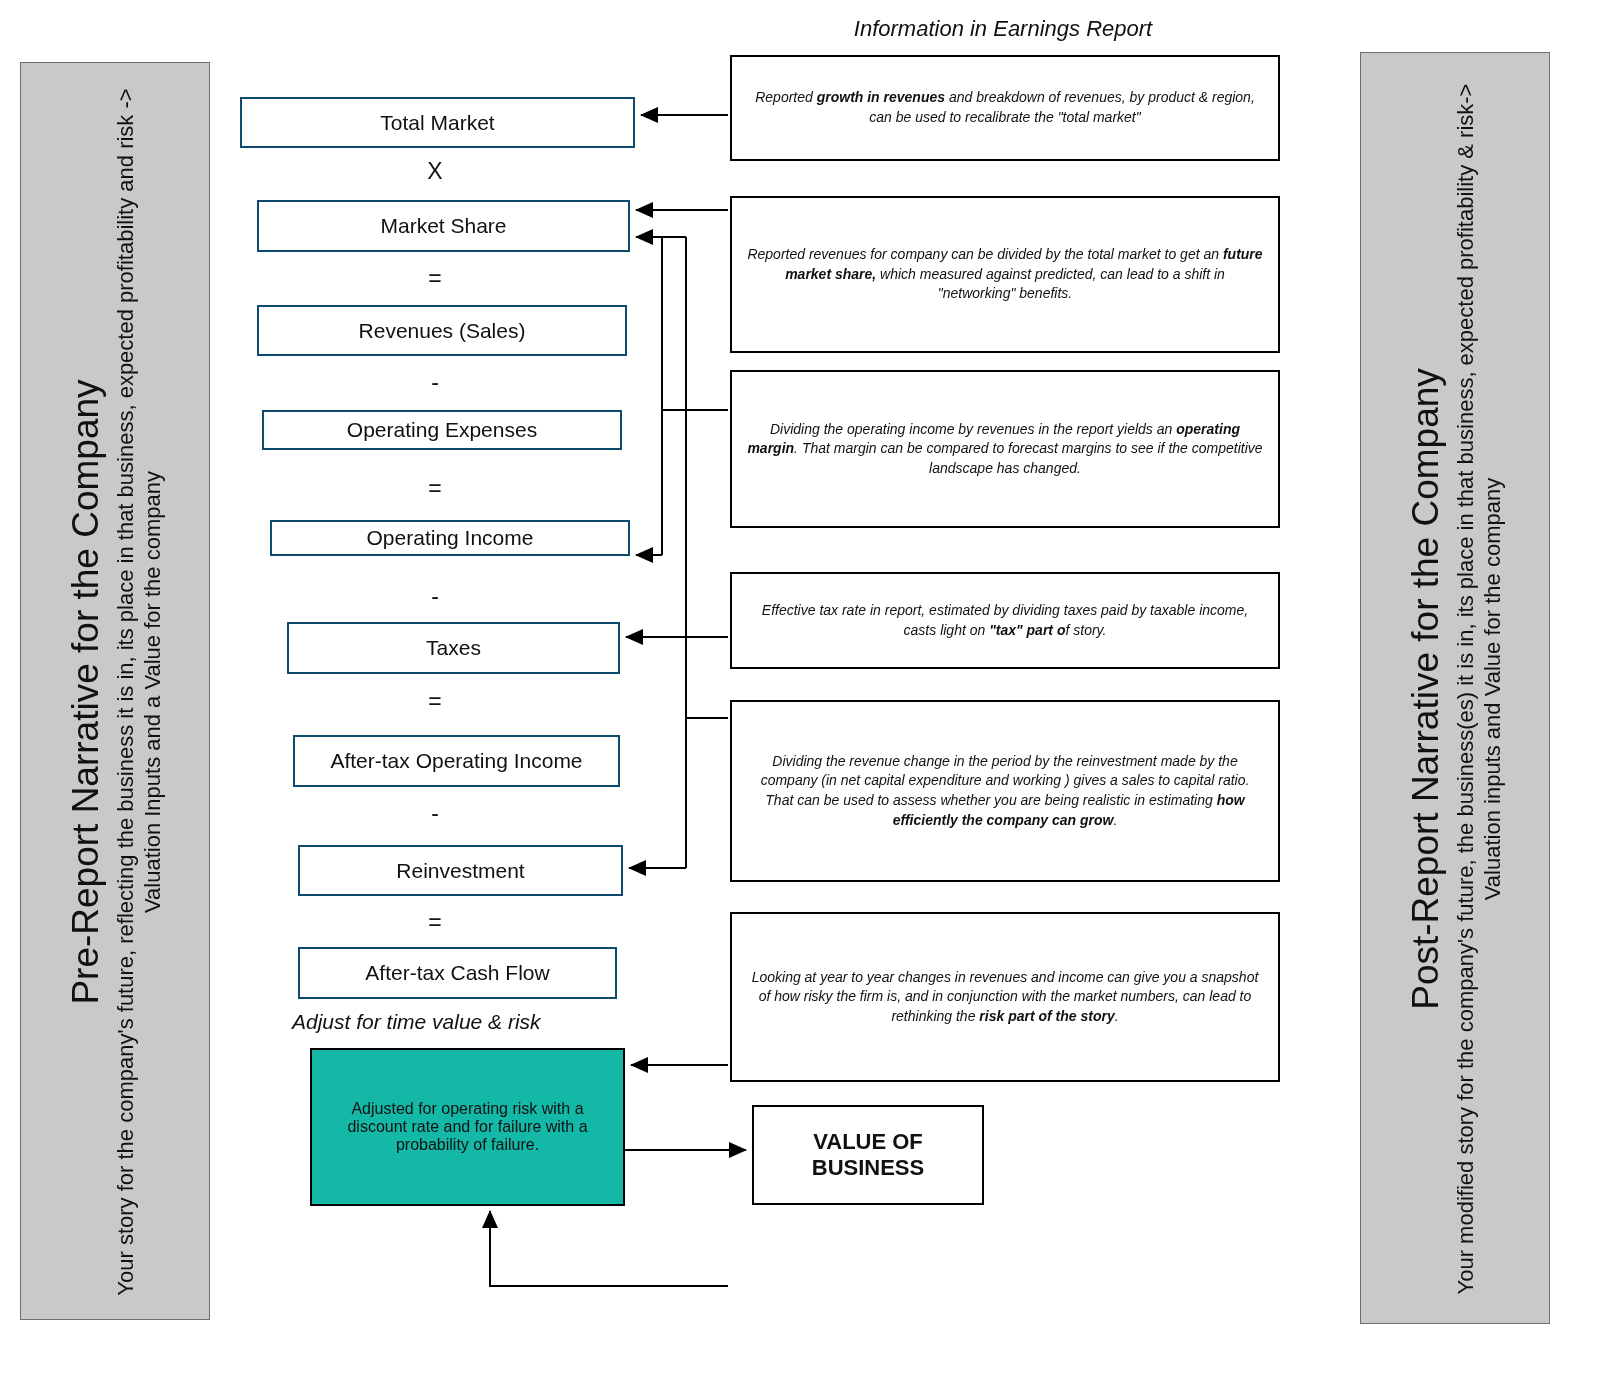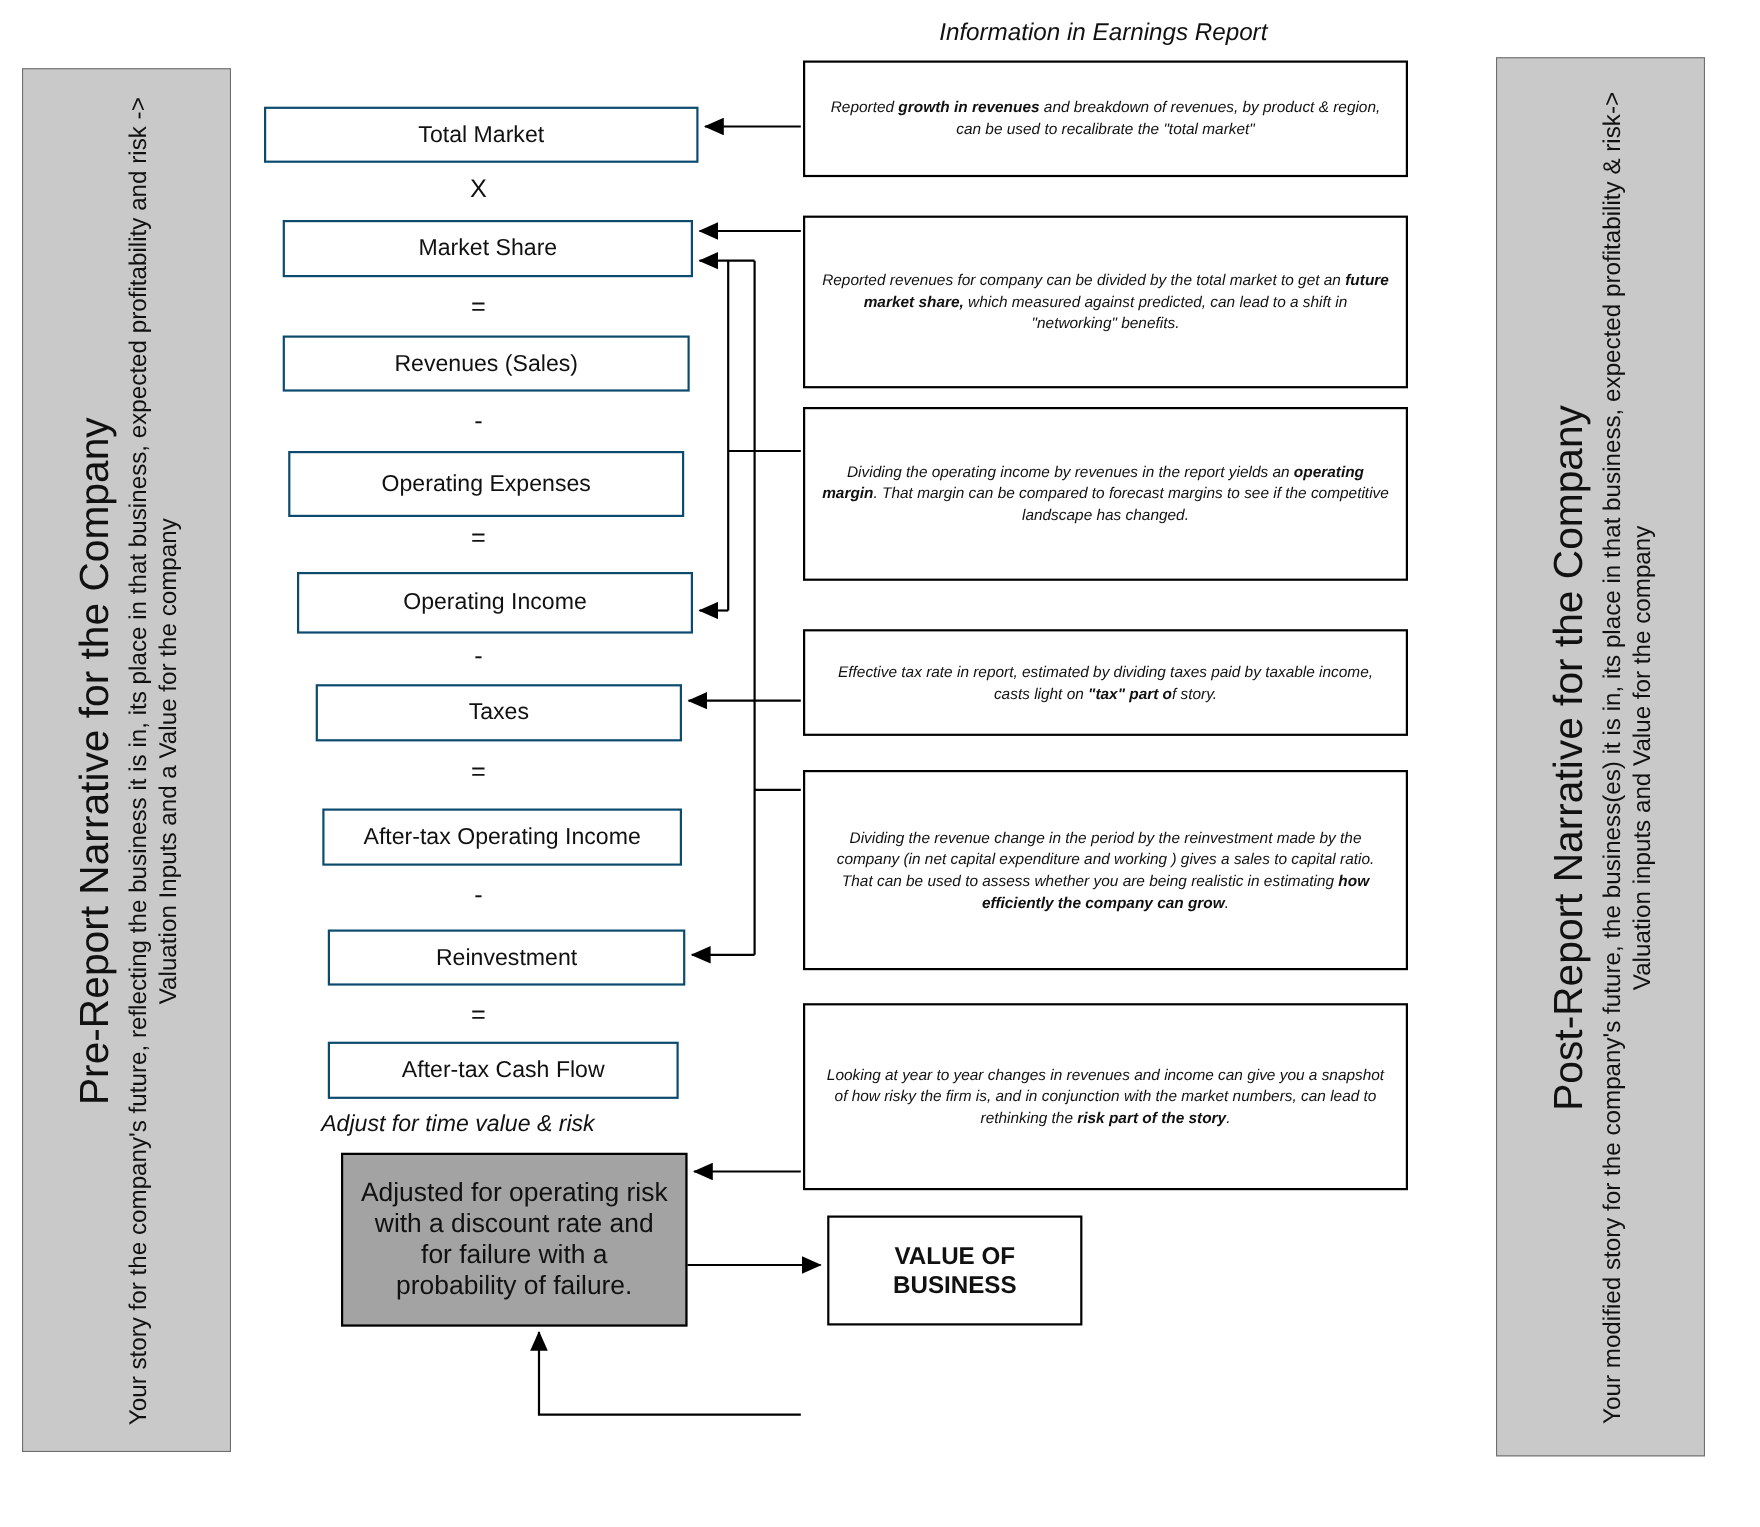--- a/index.html
+++ b/index.html
@@ -24,23 +24,23 @@
   .header-note {
     position:absolute; left:728px; width:550px; top:16px; text-align:center;
     font-style:italic; font-size:22px;
   }
   .adjust-note {
     position:absolute; left:292px; width:336px; top:1010px; text-align:left;
     font-style:italic; font-size:21px;
   }
   .adjusted-box {
     position:absolute; left:310px; top:1048px; width:315px; height:158px;
-    border:2px solid #000; box-sizing:border-box; background:#a3a3a3;
+    border:2px solid #000; box-sizing:border-box; background:#14b8a6;
     display:flex; align-items:center; justify-content:center; text-align:center;
-    font-size:24px; padding:8px 14px;
+    font-size:16px; padding:8px 14px;
   }
   .value-box {
     position:absolute; left:752px; top:1105px; width:232px; height:100px;
     border:2px solid #000; box-sizing:border-box; background:#fff;
     display:flex; align-items:center; justify-content:center; text-align:center;
     font-size:22px; font-weight:bold; padding:6px 28px;
   }
   .side-panel { position:absolute; background:#c9c9c9; border:1px solid #6e6e6e; box-sizing:border-box; }
   .rot {
     position:absolute; transform:rotate(-90deg);
@@ -71,23 +71,23 @@
   </div>
 
   <div class="header-note">Information in Earnings Report</div>
 
   <div class="flow-box" style="left:240px;top:97px;width:395px;height:51px">Total Market</div>
   <div class="op" style="top:156px">X</div>
   <div class="flow-box" style="left:257px;top:200px;width:373px;height:52px">Market Share</div>
   <div class="op" style="top:263px">=</div>
   <div class="flow-box" style="left:257px;top:305px;width:370px;height:51px">Revenues (Sales)</div>
   <div class="op" style="top:367px">-</div>
-  <div class="flow-box" style="left:262px;top:410px;width:360px;height:60px">Operating Expenses</div>
+  <div class="flow-box" style="left:262px;top:410px;width:360px;height:40px">Operating Expenses</div>
   <div class="op" style="top:473px">=</div>
-  <div class="flow-box" style="left:270px;top:520px;width:360px;height:56px">Operating Income</div>
+  <div class="flow-box" style="left:270px;top:520px;width:360px;height:36px">Operating Income</div>
   <div class="op" style="top:581px">-</div>
   <div class="flow-box" style="left:287px;top:622px;width:333px;height:52px">Taxes</div>
   <div class="op" style="top:686px">=</div>
   <div class="flow-box" style="left:293px;top:735px;width:327px;height:52px">After-tax Operating Income</div>
   <div class="op" style="top:798px">-</div>
   <div class="flow-box" style="left:298px;top:845px;width:325px;height:51px">Reinvestment</div>
   <div class="op" style="top:907px">=</div>
   <div class="flow-box" style="left:298px;top:947px;width:319px;height:52px">After-tax Cash Flow</div>
 
   <div class="adjust-note">Adjust for time value &amp; risk</div>

